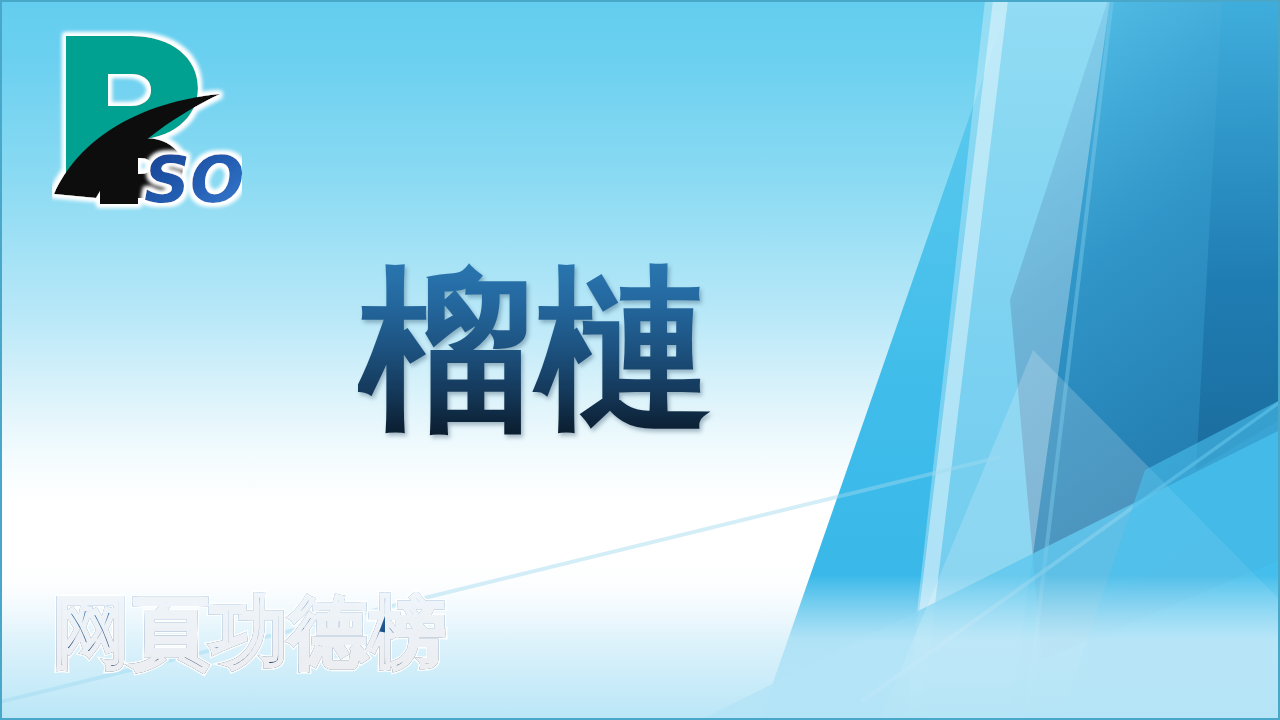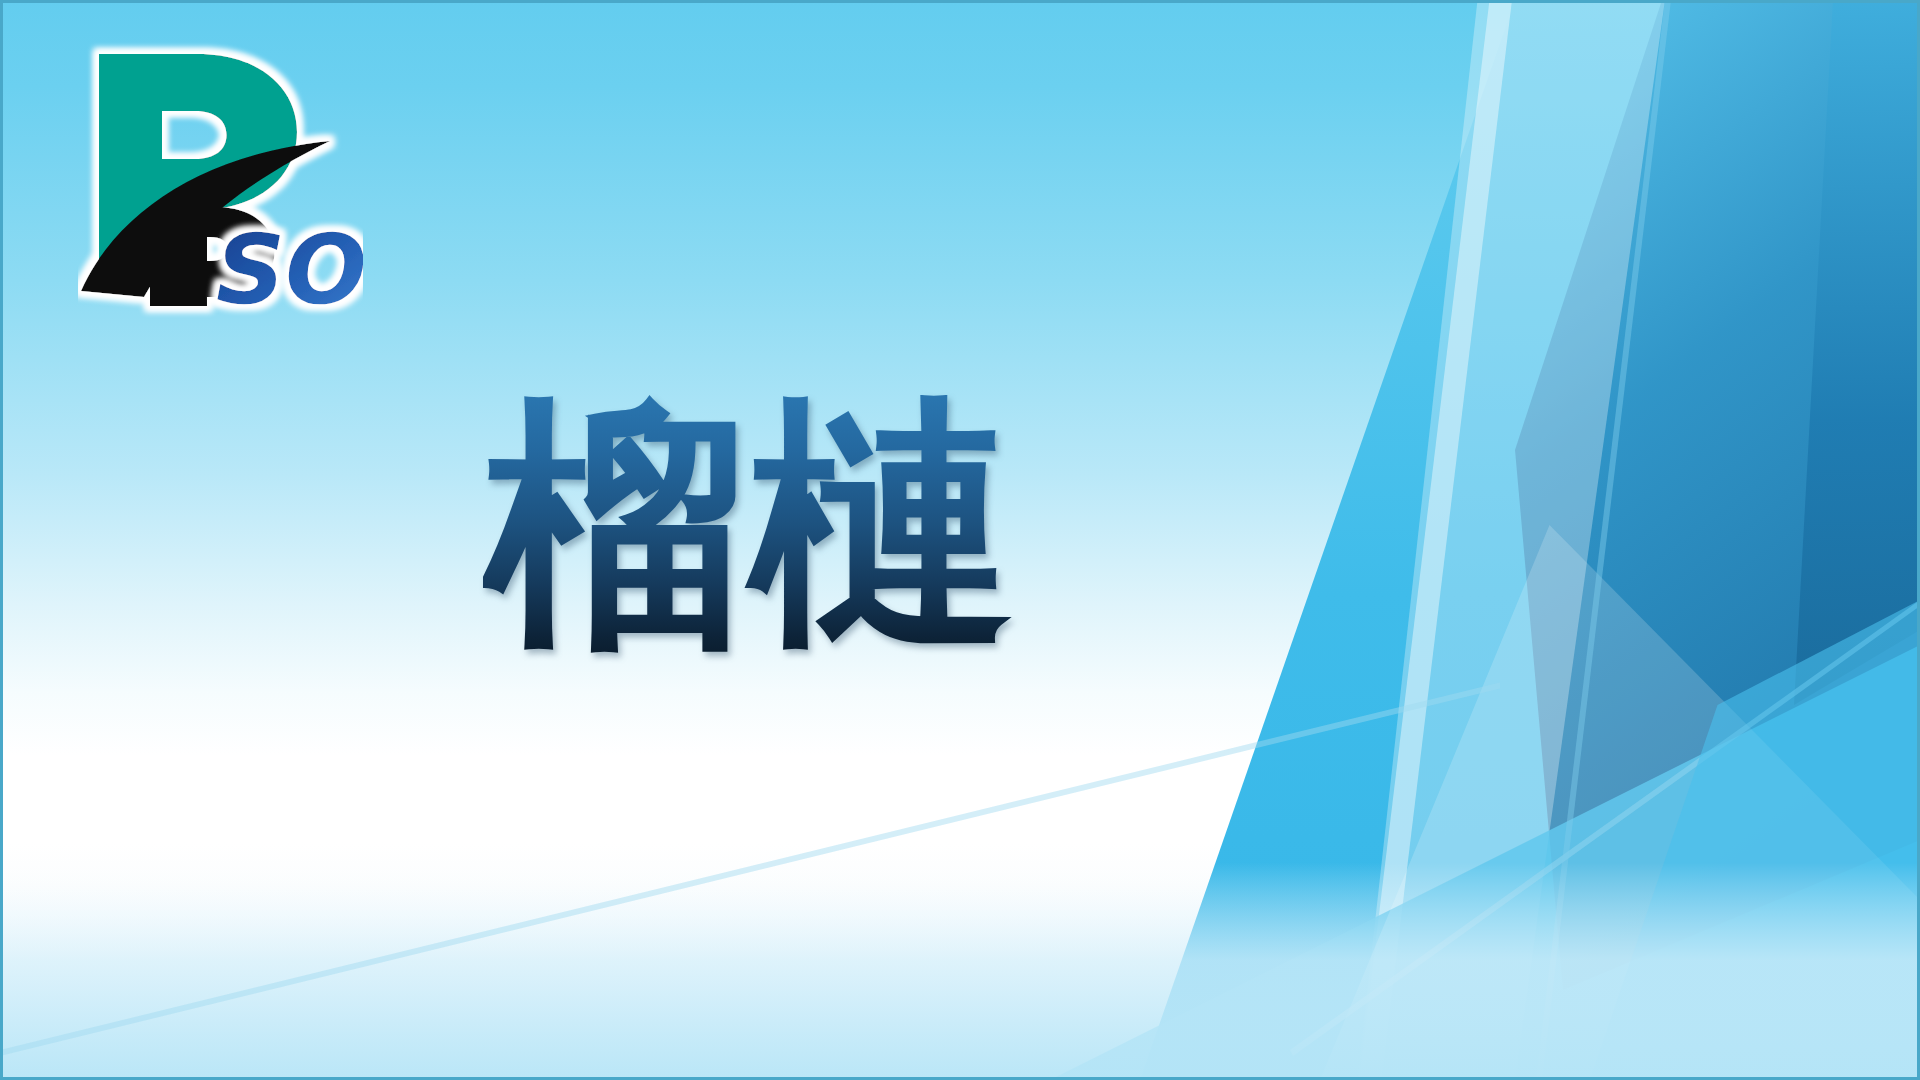--- a/index.html
+++ b/index.html
@@ -71,20 +71,21 @@
   .title-wrap {
     position: absolute;
     left: 0;
     top: 236px;
     width: 1000px;
     height: 230px;
     display: flex;
     align-items: center;
     justify-content: center;
     z-index: 25;
+    padding-left: 36px;
   }
   .title-text {
     font-family: "DejaVu Sans", "Liberation Sans", sans-serif;
     font-weight: bold;
     font-size: 176px;
     line-height: 1;
     letter-spacing: 2px;
     background: linear-gradient(to bottom,
         #2a76b0 0%,
         #24689f 22%,
@@ -242,16 +243,20 @@
       <g filter="url(#whiteGlow)">
         <text x="92" y="180" font-family="DejaVu Sans, Liberation Sans, sans-serif" font-size="64" font-weight="bold" font-style="italic" fill="url(#soGrad)">SO</text>
       </g>
     </svg>
   </div>
 
   <div class="title-wrap">
     <div class="title-text">榴槤</div>
   </div>
 
+  <div class="subtitle-wrap">
+    <div class="subtitle-shadow">网頁功德榜</div>
+    <div class="subtitle-text">网頁功德榜</div>
+  </div>
 
   <div class="slide-border"></div>
 
 </div>
 
 </body></html>

